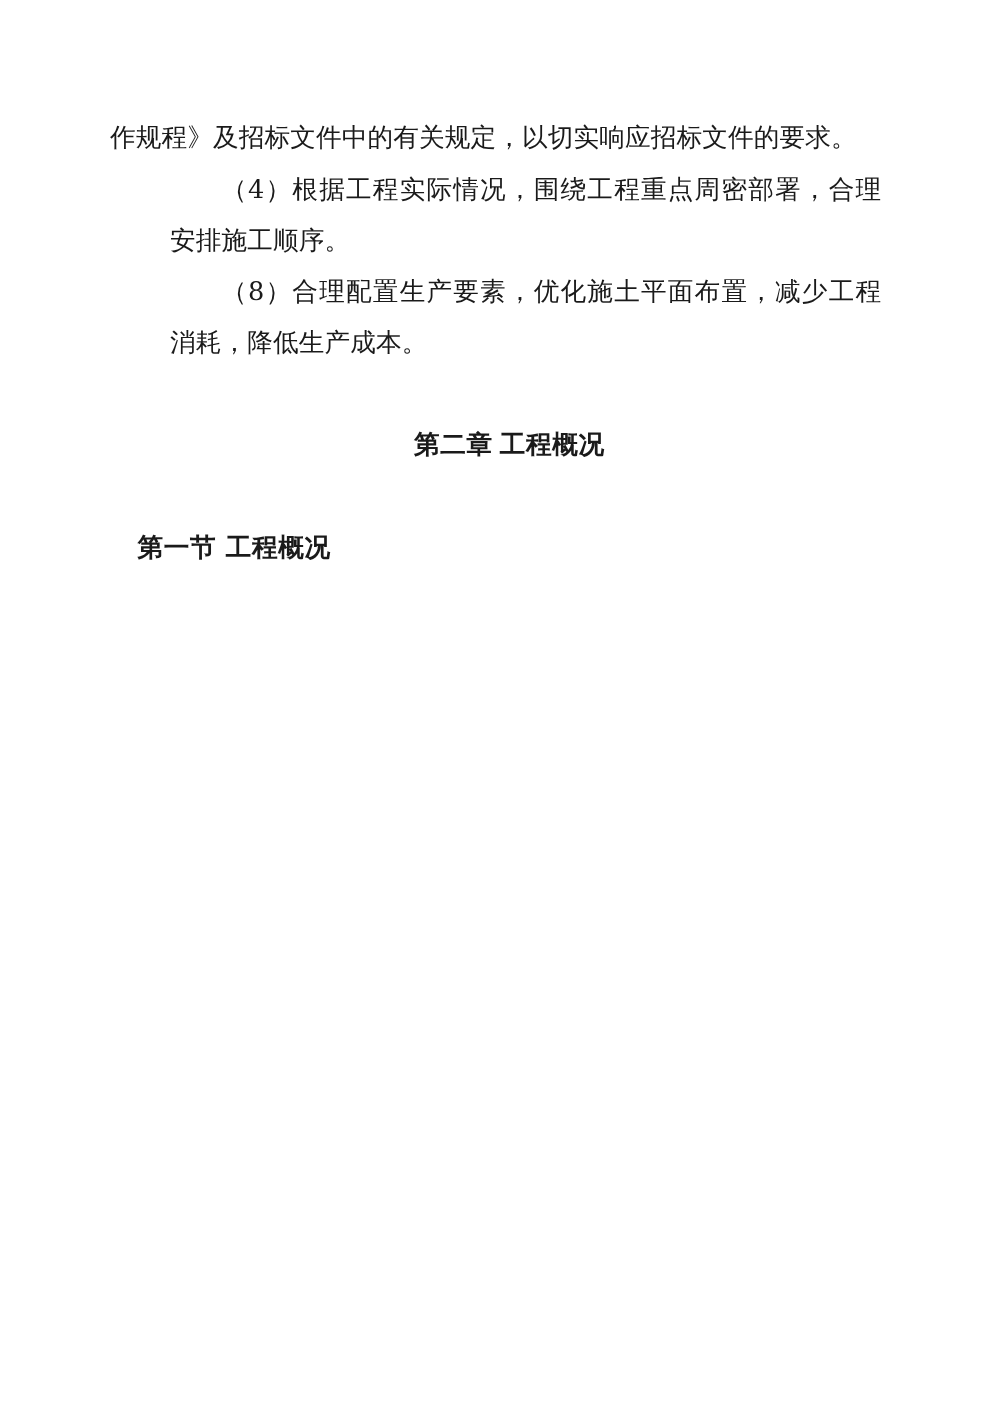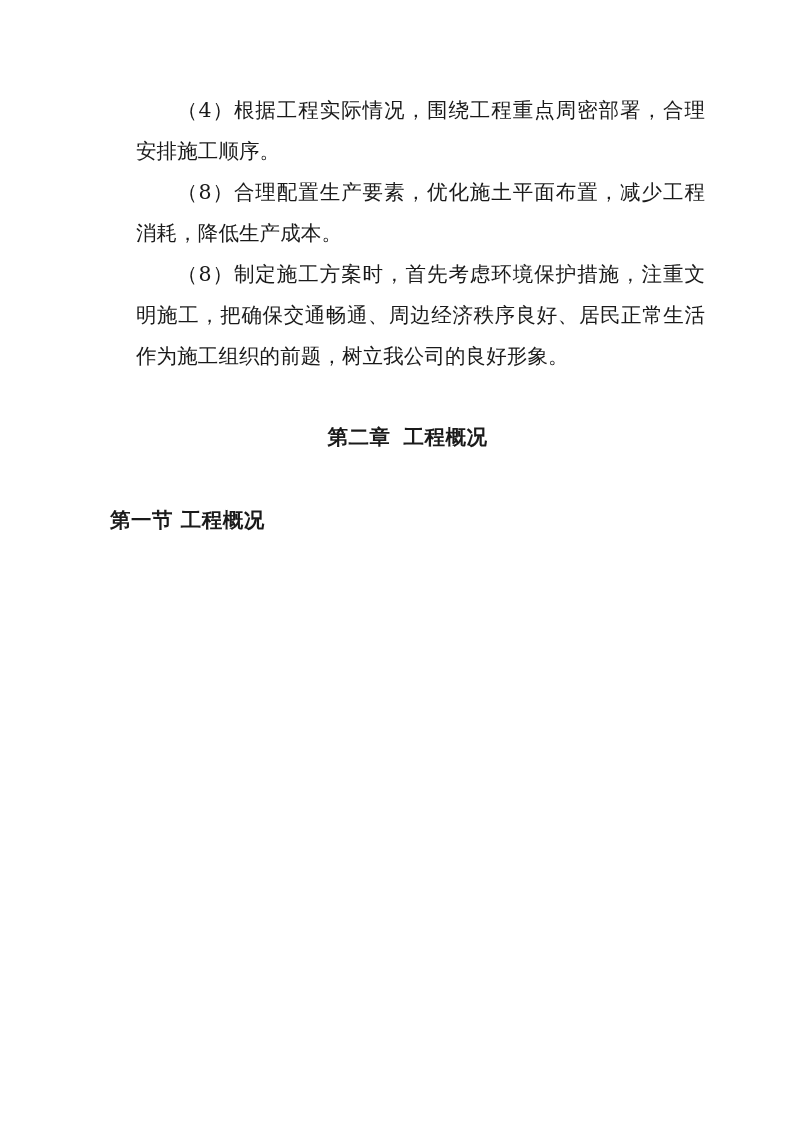--- a/index.html
+++ b/index.html
@@ -48,47 +48,47 @@
   }
   .chapter-heading {
     font-size: 20.5px;
     line-height: 41px;
     text-align: center;
     margin: 0;
     color: #1a1a1a;
     letter-spacing: 0.5px;
     padding-left: 22px;
     box-sizing: border-box;
-    font-family: Liberation Mono, monospace;
+    font-family: Liberation Serif, serif;
   }
   .section-heading {
     font-size: 20.5px;
     line-height: 41px;
     text-align: left;
     margin: 0;
     text-indent: 22px;
     color: #1a1a1a;
     letter-spacing: 0.5px;
     font-family: "DejaVu Serif", "Liberation Serif", serif;
   }
 </style>
 </head>
 <body>
 
 <div class="page">
   <div class="content">
 
+    <p class="para flush">作规程》及招标文件中的有关规定，以切实响应招标文件的要求。</p>
 
     <p class="para indent">（4）根据工程实际情况，围绕工程重点周密部署，合理安排施工顺序。</p>
 
 
     <p class="para indent">（8）合理配置生产要素，优化施土平面布置，减少工程消耗，降低生产成本。</p>
 
 
-    <p class="para indent">（8）制定施工方案时，首先考虑环境保护措施，注重文明施工，把确保交通畅通、周边经济秩序良好、居民正常生活作为施工组织的前题，树立我公司的良好形象。</p>
 
 
 
     <div class="spacer-line"></div>
 
     <h1 class="chapter-heading">第二章  工程概况</h1>
 
     <div class="spacer-line"></div>
 
     <h2 class="section-heading">第一节  工程概况</h2>

